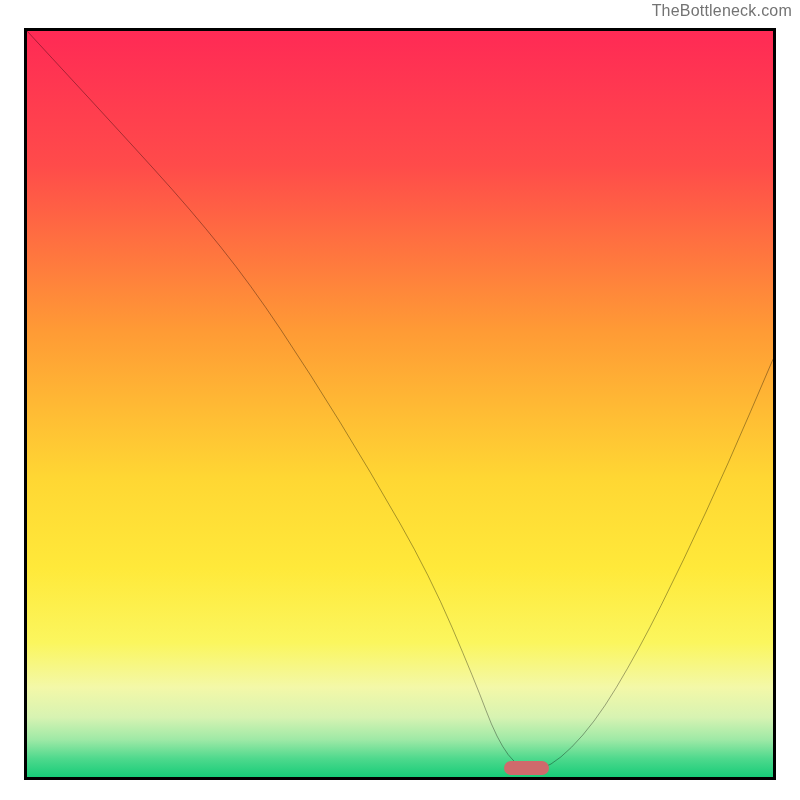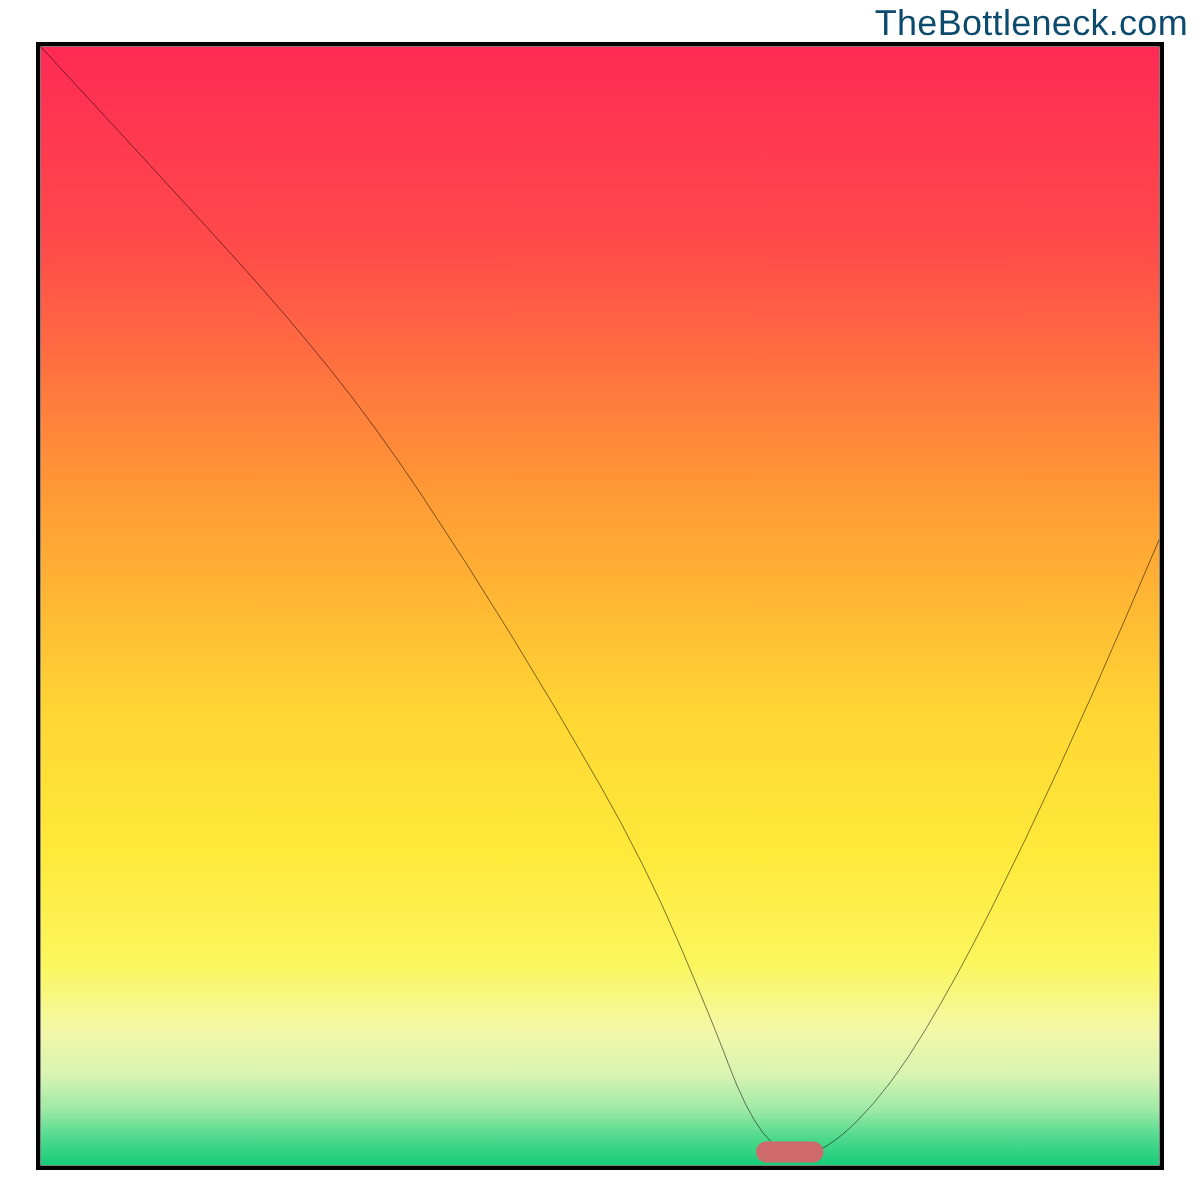--- a/index.html
+++ b/index.html
@@ -13,23 +13,23 @@
   }
   .chart-wrap {
     position: relative;
     width: 800px;
     height: 800px;
   }
   .attribution {
     position: absolute;
     top: 2px;
     right: 8px;
-    font-size: 24px;
+    font-size: 16px;
     font-weight: 500;
-    color: #0c4a6e;
+    color: #737373;
     letter-spacing: 0.2px;
   }
   .plot-area {
     position: absolute;
     left: 24px;
     top: 28px;
     width: 752px;
     height: 752px;
     border: 3px solid #000;
     box-sizing: border-box;

